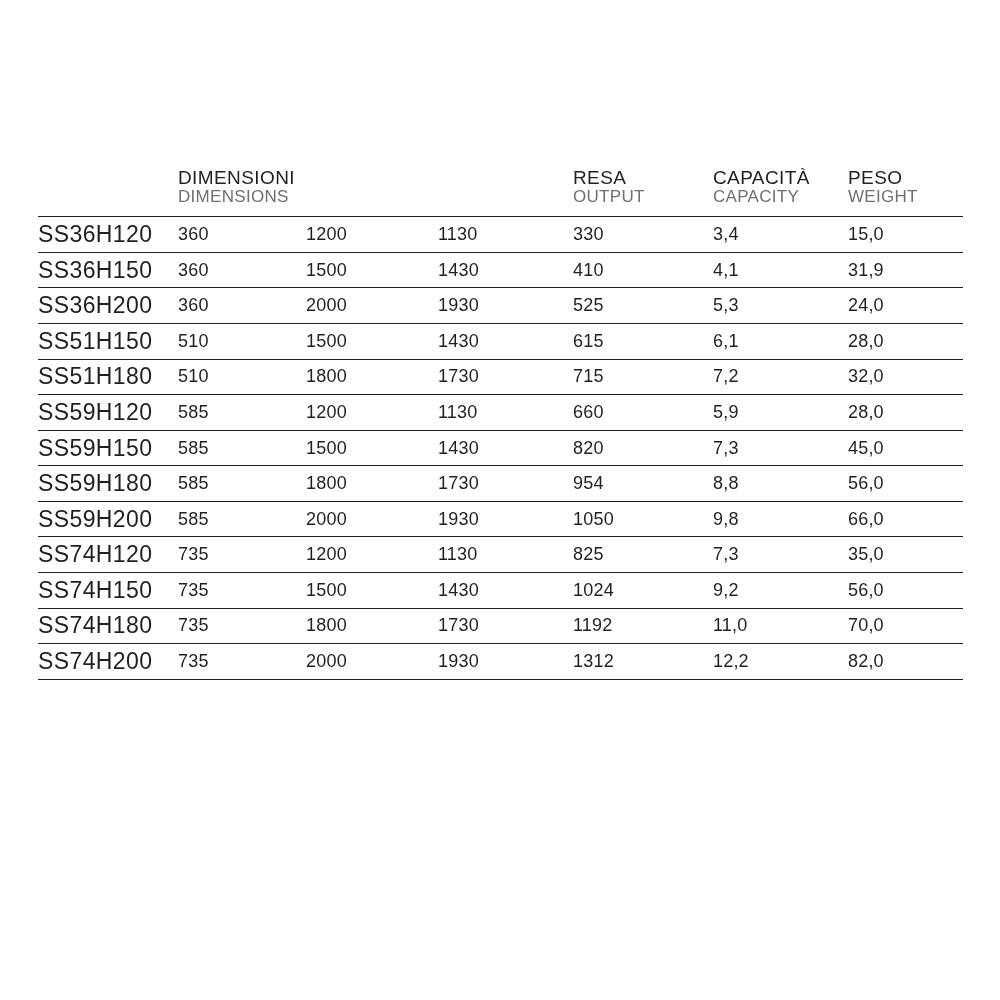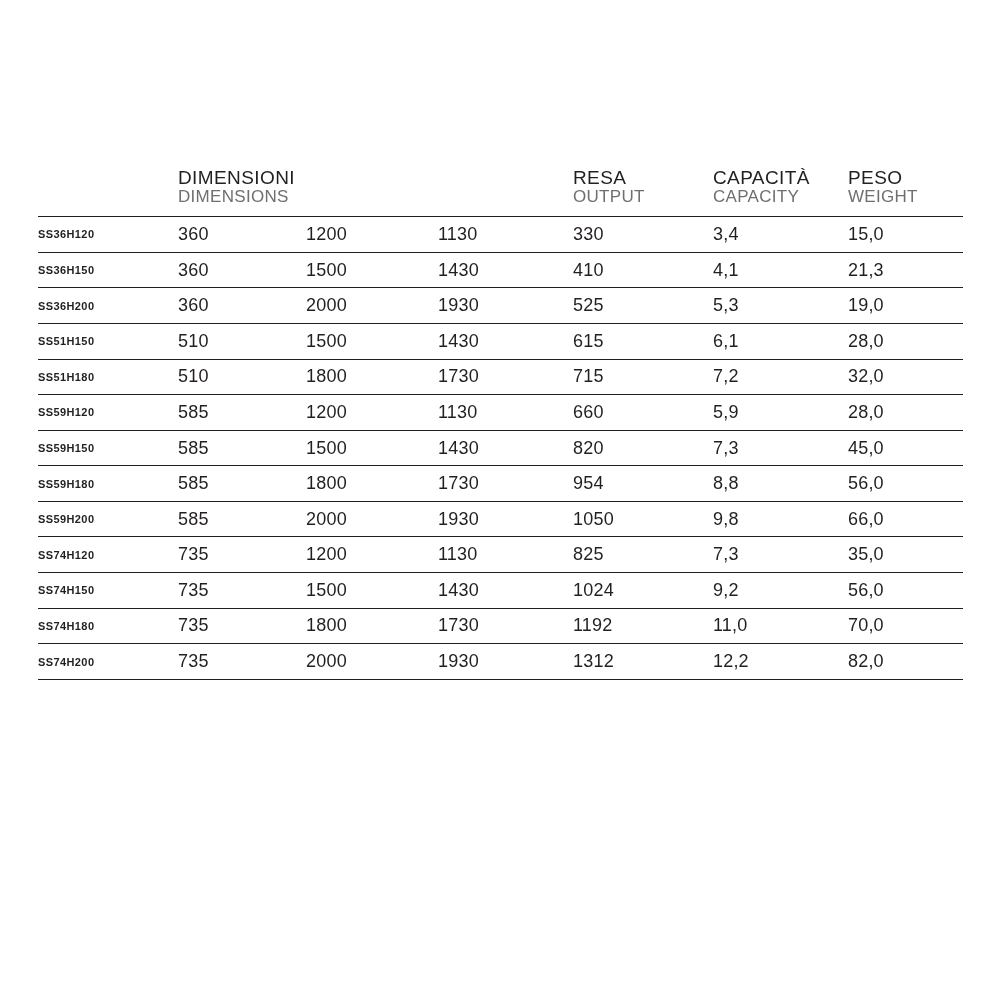--- a/index.html
+++ b/index.html
@@ -84,22 +84,22 @@
     height: 34.6px;
     font-size: 18px;
     padding: 0;
     vertical-align: middle;
     white-space: nowrap;
   }
   tbody tr:last-child td {
     border-bottom: 1px solid #231f20;
   }
   tbody td.art {
-    font-weight: bold;
-    font-size: 11px;
+    font-weight: normal;
+    font-size: 23px;
     letter-spacing: 0.4px;
   }
   tbody td.num {
     font-weight: normal;
     font-size: 18px;
     letter-spacing: 0.2px;
   }
   
 </style>
 </head>
@@ -159,30 +159,30 @@
         <td class="num">3,4</td>
         <td class="num">15,0</td>
       </tr>
       <tr>
         <td class="art">SS36H150</td>
         <td class="num">360</td>
         <td class="num">1500</td>
         <td class="num">1430</td>
         <td class="num">410</td>
         <td class="num">4,1</td>
-        <td class="num">21,3</td>
+        <td class="num">31,9</td>
       </tr>
       <tr>
         <td class="art">SS36H200</td>
         <td class="num">360</td>
         <td class="num">2000</td>
         <td class="num">1930</td>
         <td class="num">525</td>
         <td class="num">5,3</td>
-        <td class="num">19,0</td>
+        <td class="num">24,0</td>
       </tr>
       <tr>
         <td class="art">SS51H150</td>
         <td class="num">510</td>
         <td class="num">1500</td>
         <td class="num">1430</td>
         <td class="num">615</td>
         <td class="num">6,1</td>
         <td class="num">28,0</td>
       </tr>

